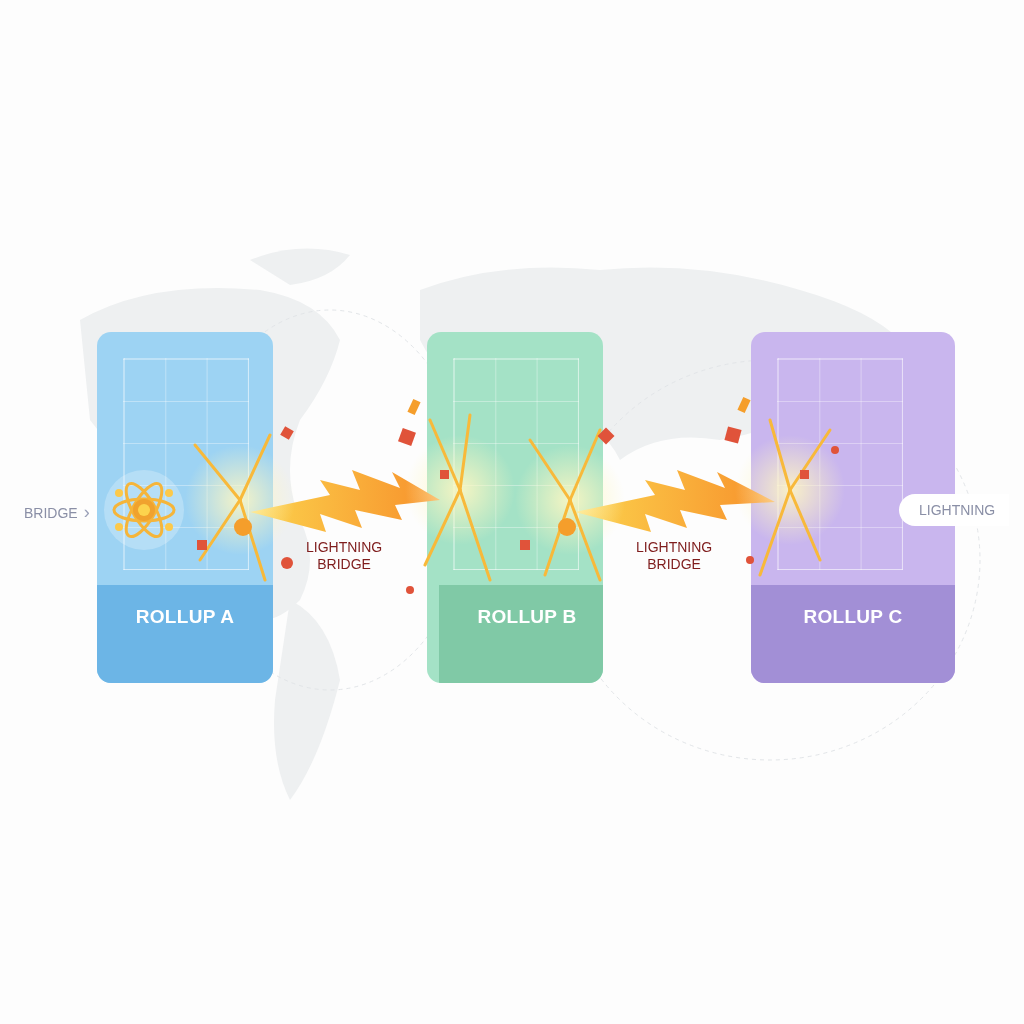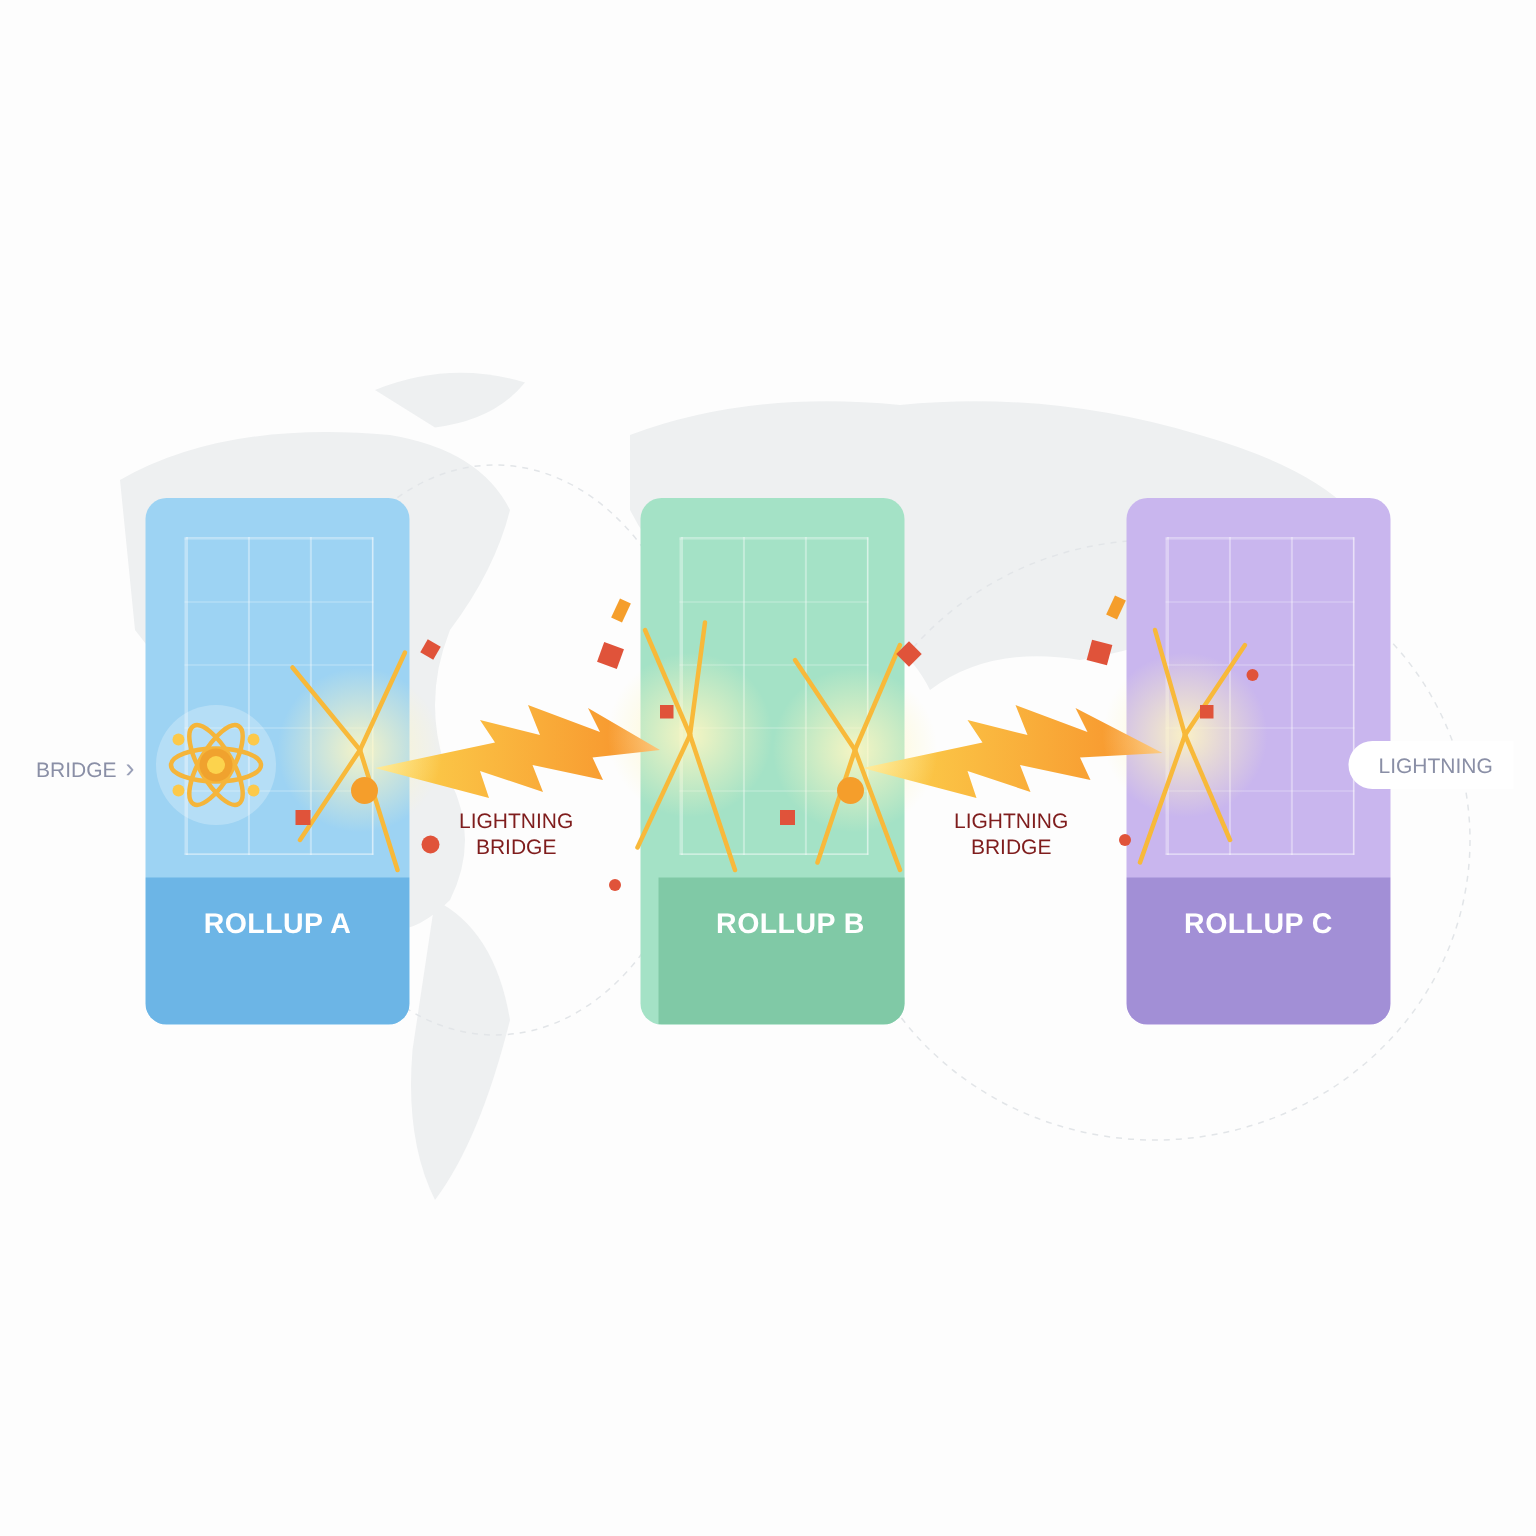--- a/index.html
+++ b/index.html
@@ -8,21 +8,21 @@
   .card{position:absolute;top:332px;width:176px;height:351px;border-radius:14px;overflow:hidden;}
   .card .grid{position:absolute;left:26px;top:26px;width:124px;height:210px;
     background-image:linear-gradient(rgba(255,255,255,0.35) 1px,transparent 1px),linear-gradient(90deg,rgba(255,255,255,0.35) 1px,transparent 1px);
     background-size:41.3px 42px;border:1px solid rgba(255,255,255,0.35);}
   .card .footer{position:absolute;left:0;bottom:0;width:100%;height:98px;display:flex;align-items:center;justify-content:center;}
   .card .footer span{color:#fff;font-weight:bold;font-size:19px;letter-spacing:0.3px;margin-top:-34px;}
   .card-a{left:97px;background:#9dd3f3;}
   .card-a .footer{background:#6cb5e6;}
   .card-b{left:427px;background:#a4e2c6;}
   .card-b .footer{background:#80c9a6;margin-left:12px;}
-  .card-c{left:751px;background:#c9b6ee;}
+  .card-c{left:751px;background:#c9b6ee;padding-left:28px;}
   .card-c .footer{background:#a28fd6;}
   .fx{position:absolute;left:0;top:0;width:1024px;height:1024px;pointer-events:none;}
   .start{position:absolute;left:24px;top:502px;color:#8a8fa6;font-size:14px;display:flex;align-items:center;gap:6px;}
   .start .chev{font-size:18px;color:#9aa0b8;}
   .complete{position:absolute;left:899px;top:494px;width:110px;height:32px;background:#fff;border-radius:16px 0 0 16px;display:flex;align-items:center;padding-left:20px;color:#8a8fa6;font-size:14px;box-sizing:border-box;}
   .bridge-label{position:absolute;text-align:center;color:#7f1d1d;font-size:14px;line-height:17px;font-weight:500;}
   .atom{position:absolute;left:104px;top:470px;width:80px;height:80px;}
 </style>
 </head>
 <body>

